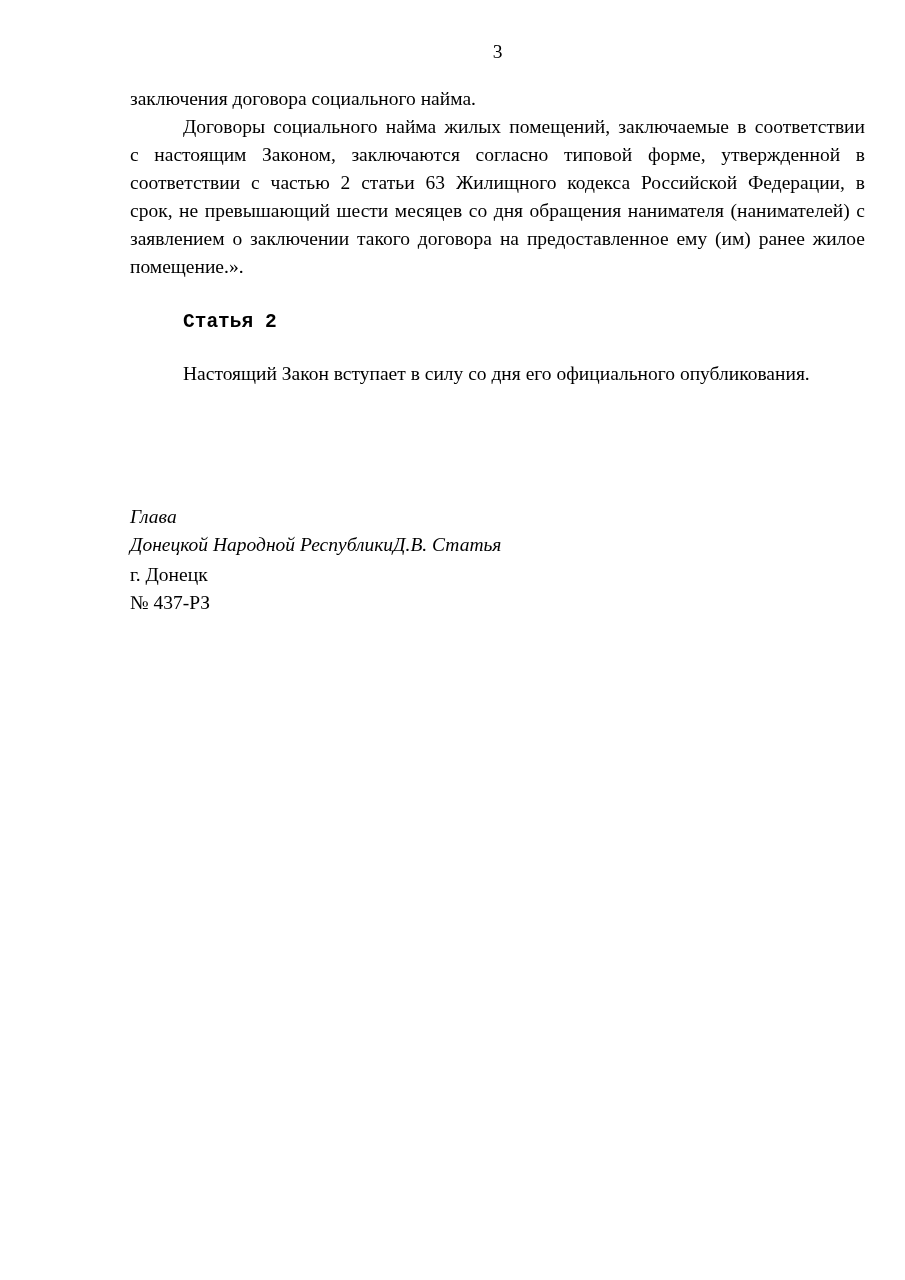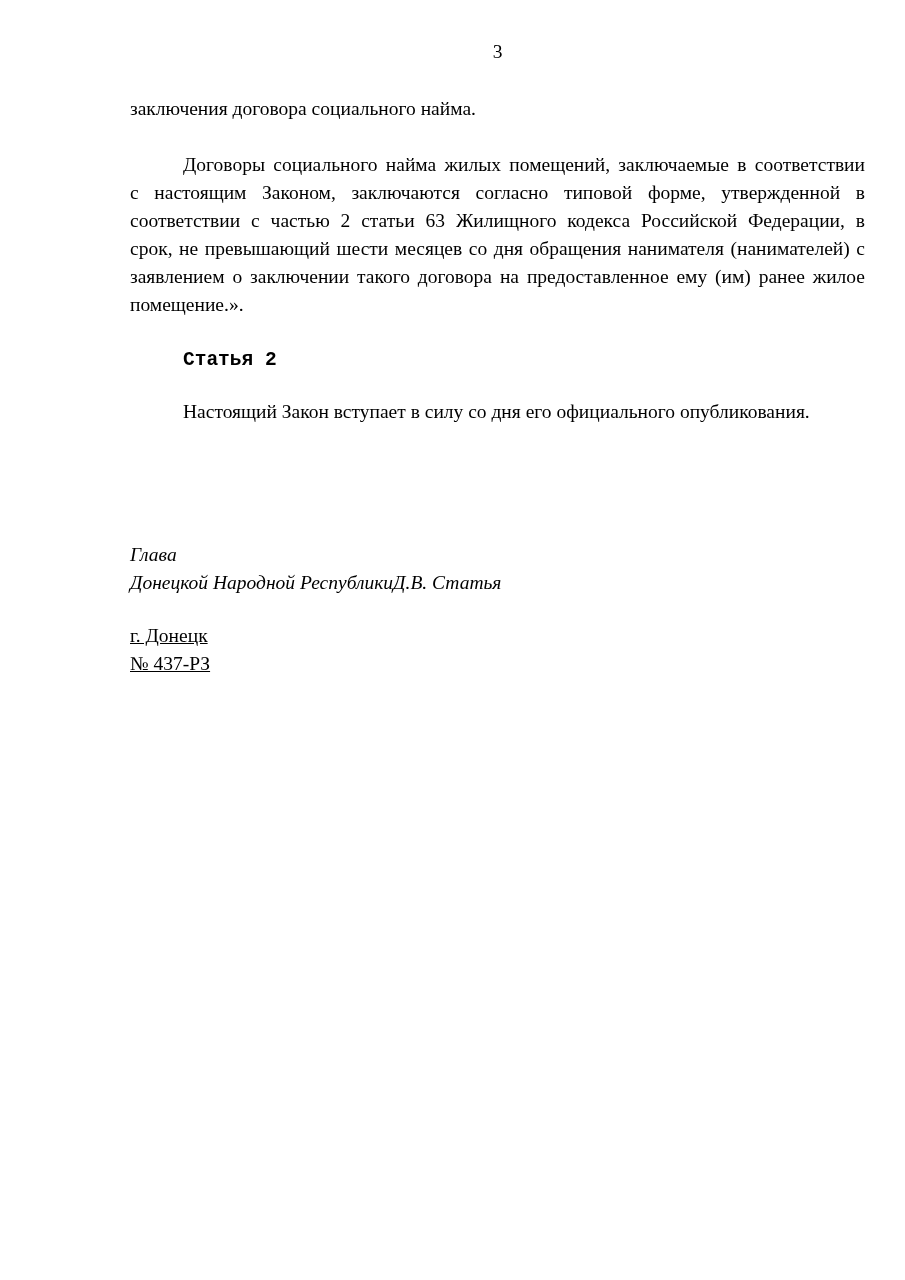--- a/index.html
+++ b/index.html
@@ -17,25 +17,24 @@
     font-size: 19.5px;
     line-height: 28px;
     box-sizing: border-box;
     padding: 38px 40px 0 130px;
     overflow: hidden;
   }
   .page-number {
     text-align: center;
   }
   .continuation-line {
-    margin-top: 29px;
+    margin-top: 19px;
     text-align: left;
   }
   .main-paragraph {
-    margin-top: 28px;
     text-align: justify;
     text-indent: 53px;
     word-spacing: 1.5px;
   }
   .article-heading {
     margin-top: 27px;
     font-weight: bold;
     text-indent: 53px;
     font-family: Liberation Mono, monospace;
   }
@@ -49,22 +48,21 @@
   }
   .signature-line2 {
     display: flex;
     align-items: baseline;
   }
   .signature-name {
     padding-right: 22px;
     white-space: nowrap;
   }
   .issuance-block {
-    margin-top: 25px;
-    text-decoration: underline;
+    margin-top: 2px;
   }
 </style>
 </head>
 <body>
 
 <div class="page">
 
   <div class="page-number">3</div>
 
   <div class="continuation-line">заключения договора социального найма.</div>

